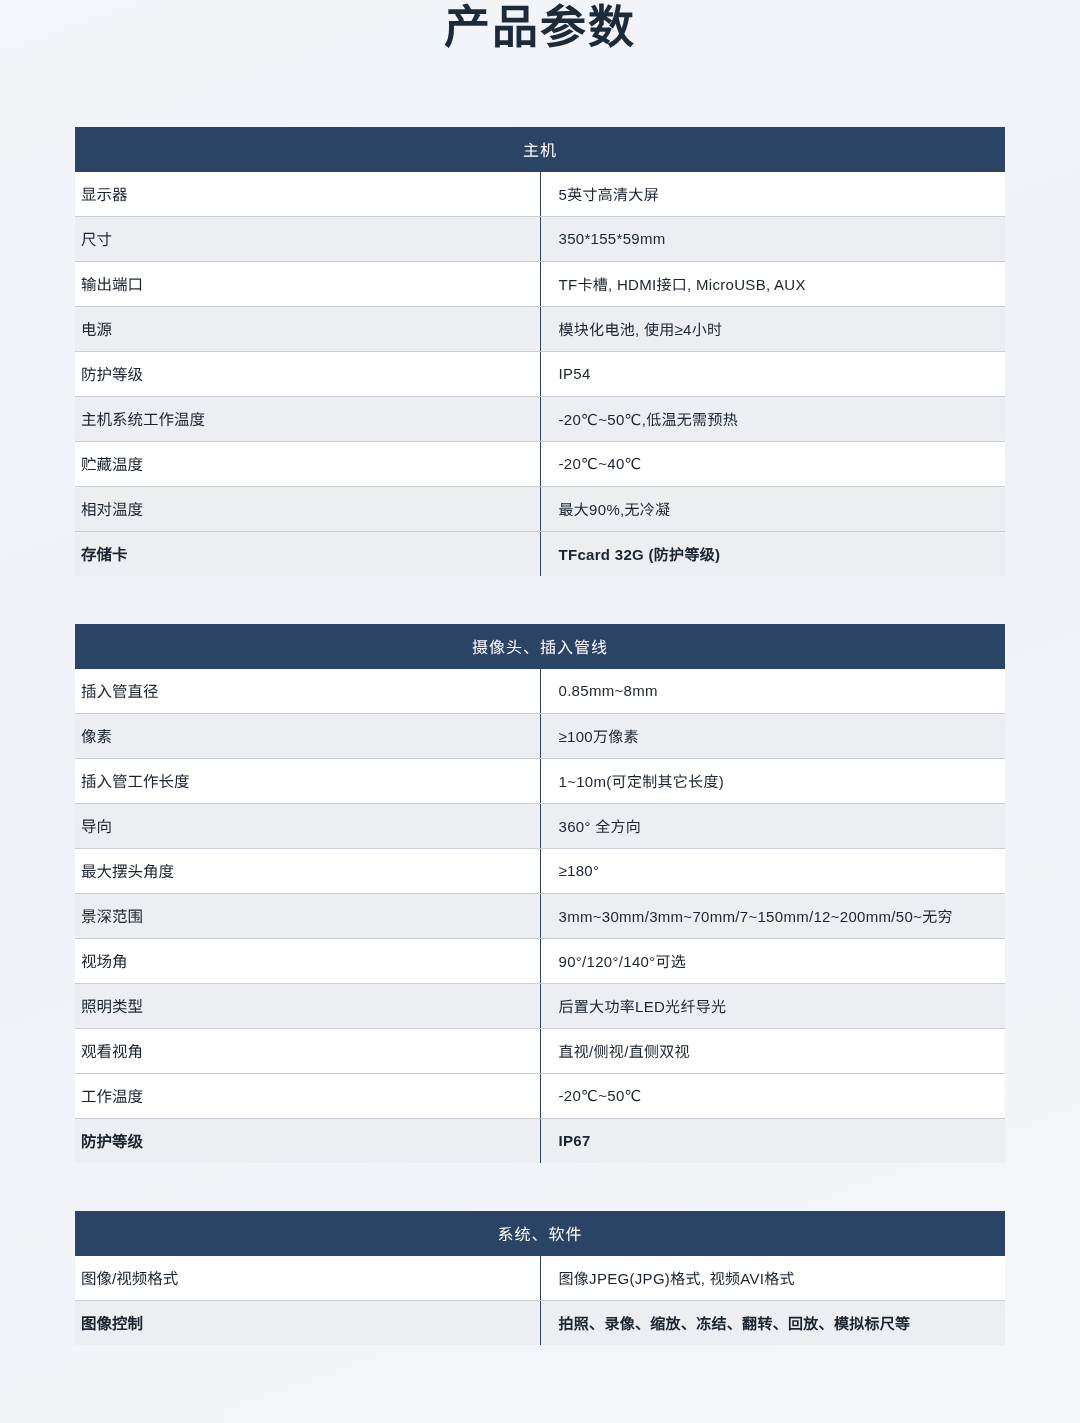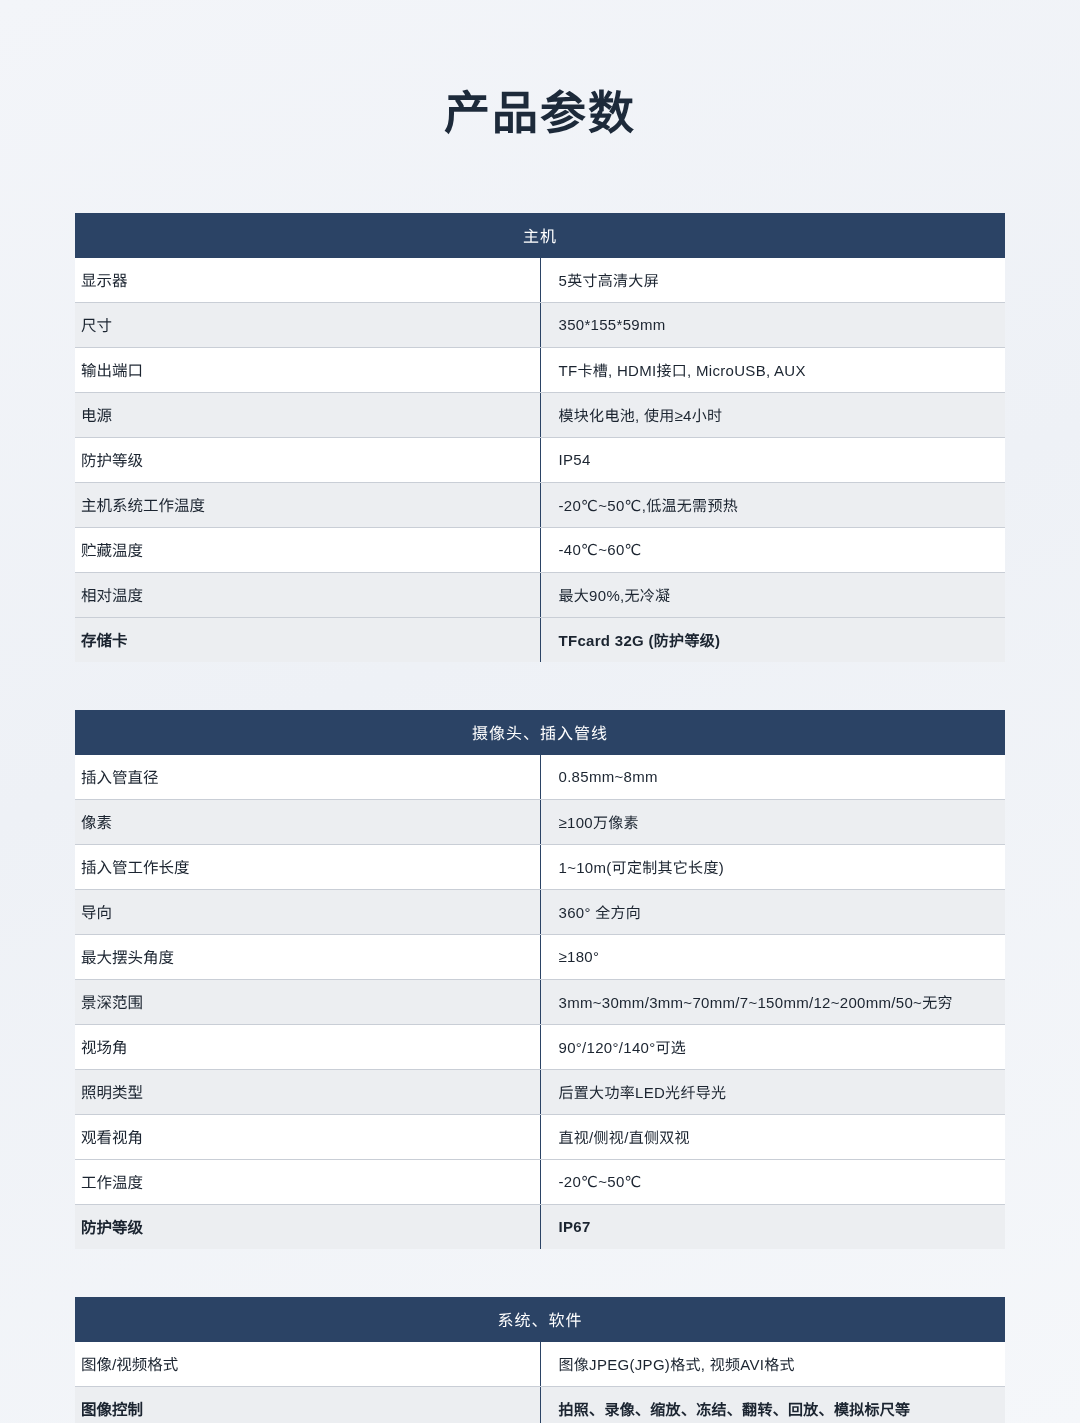--- a/index.html
+++ b/index.html
@@ -19,21 +19,20 @@
     margin: 0 auto;
     padding: 0;
     box-sizing: border-box;
   }
   .page-title {
     text-align: center;
     font-size: 46px;
     font-weight: bold;
     letter-spacing: 2px;
     color: #1d2a3a;
-    padding-top: 86px;
     padding-bottom: 0;
     margin: 0;
     line-height: 1.2;
   }
   .tables-wrap {
     padding: 0 75px;
     box-sizing: border-box;
     margin-top: 72px;
   }
   .spec-table {
@@ -121,21 +120,21 @@
         <tr class="data-row row-odd">
           <td class="label">防护等级</td>
           <td class="value">IP54</td>
         </tr>
         <tr class="data-row row-even">
           <td class="label">主机系统工作温度</td>
           <td class="value">-20℃~50℃,低温无需预热</td>
         </tr>
         <tr class="data-row row-odd">
           <td class="label">贮藏温度</td>
-          <td class="value">-40℃~60℃</td>
+          <td class="value">-20℃~40℃</td>
         </tr>
         <tr class="data-row row-even">
           <td class="label">相对温度</td>
           <td class="value">最大90%,无冷凝</td>
         </tr>
         <tr class="data-row row-even">
           <td class="label">存储卡</td>
           <td class="value">TFcard 32G (防护等级)</td>
         </tr>
       </tbody>

